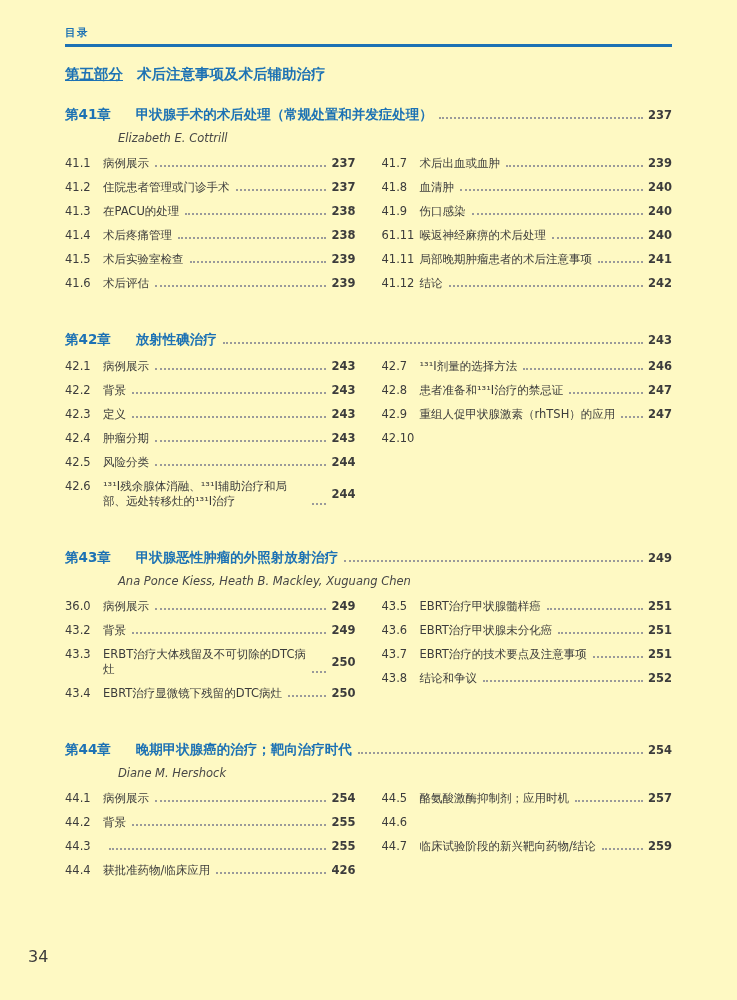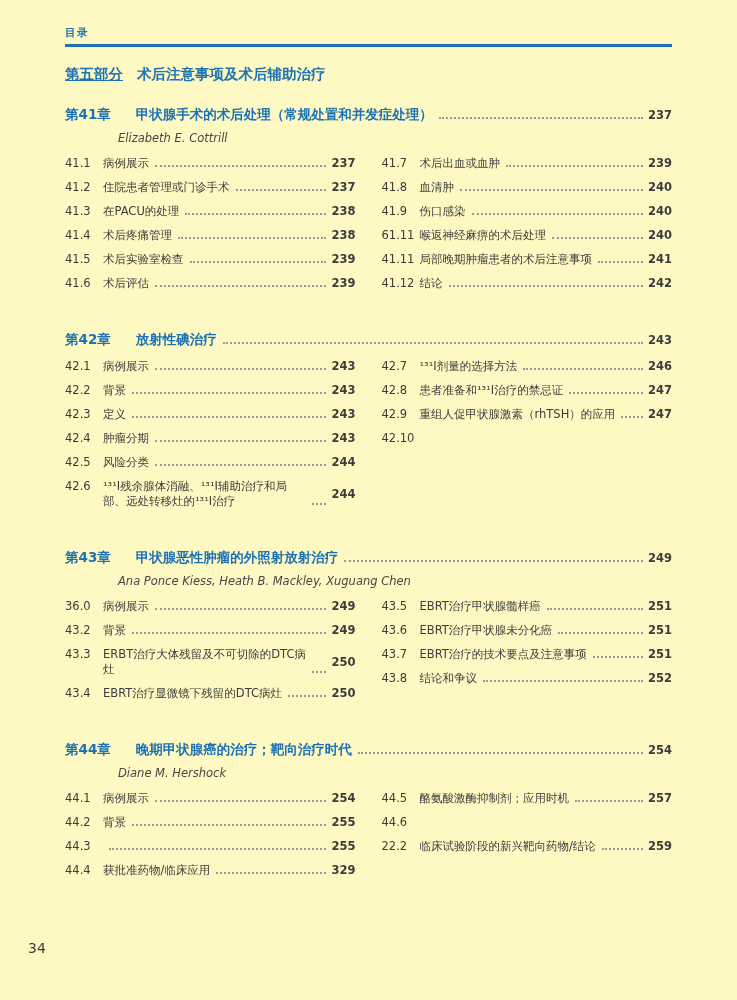--- a/index.html
+++ b/index.html
@@ -87,22 +87,22 @@
     line-height: 15px;
     margin-bottom: 9px;
   }
   .num { flex: 0 0 38px; }
   .entry-body { flex: 1; display: flex; align-items: center; min-width: 0; }
   .title { flex: 0 1 auto; }
 
   .footer-page-number {
     position: absolute;
     left: 28px;
-    bottom: 44px;
-    font-size: 14px;
+    bottom: 34px;
+    font-size: 16px;
     color: var(--text);
   }
 </style>
 </head>
 <body>
 
 <div class="page">
 
   <header class="page-header">
     <div class="header-label">目录</div>
@@ -424,38 +424,38 @@
               <span class="entry-body">
                 <span class="leader"></span>
                 <span class="pg">255</span>
               </span>
             </div>
             <div class="entry">
               <span class="num">44.4</span>
               <span class="entry-body">
                 <span class="title">获批准药物/临床应用</span>
                 <span class="leader"></span>
-                <span class="pg">329</span>
+                <span class="pg">426</span>
               </span>
             </div>
           </div>
           <div class="col">
             <div class="entry">
               <span class="num">44.5</span>
               <span class="entry-body">
                 <span class="title">酪氨酸激酶抑制剂；应用时机</span>
                 <span class="leader"></span>
                 <span class="pg">257</span>
               </span>
             </div>
             <div class="entry">
               <span class="num">44.6</span>
             </div>
             <div class="entry">
-              <span class="num">22.2</span>
+              <span class="num">44.7</span>
               <span class="entry-body">
                 <span class="title">临床试验阶段的新兴靶向药物/结论</span>
                 <span class="leader"></span>
                 <span class="pg">259</span>
               </span>
             </div>
           </div>
         </div>
       </section>
     </div>

